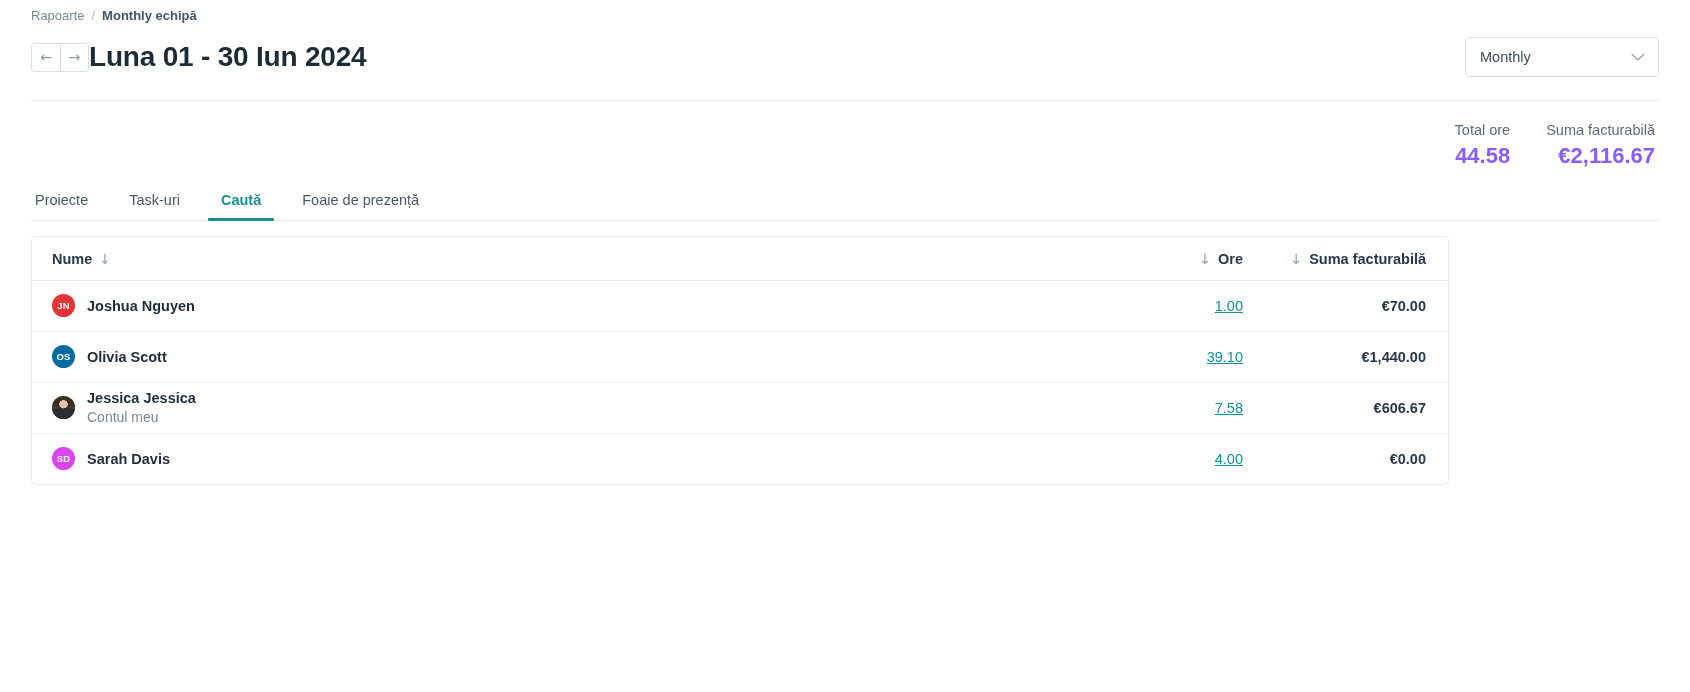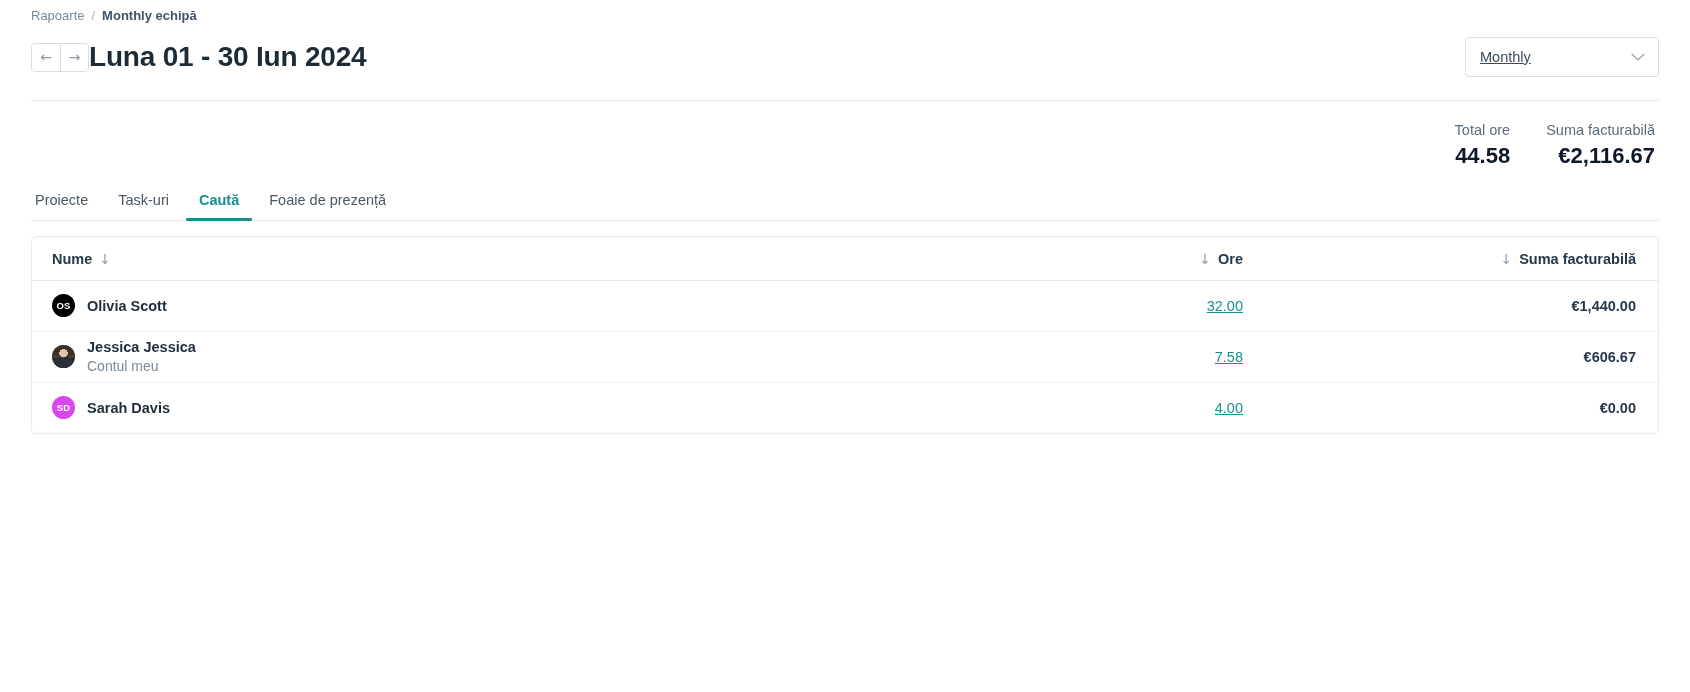--- a/index.html
+++ b/index.html
@@ -68,21 +68,20 @@
     position: relative;
     width: 194px; height: 40px;
     border: 1px solid #d9e0e5;
     border-radius: 4px;
     background: #fff;
     display: flex; align-items: center;
     padding: 0 14px;
     font-size: 14.5px;
     color: #3d4b59;
     cursor: pointer;
-    text-decoration: underline;
   }
   .period-select .chev {
     position: absolute; right: 13px; top: 50%;
     transform: translateY(-50%);
     color: #9aa7b2;
     line-height: 1;
   }
 
   
   .hr {
@@ -101,30 +100,30 @@
   }
   .total-block { text-align: right; }
   .total-label {
     font-size: 14.5px;
     color: #5d6c7b;
     line-height: 1.45;
   }
   .total-value {
     font-size: 22px;
     font-weight: 700;
-    color: #0f172a;
+    color: #8b5cf6;
     line-height: 1.3;
     margin-top: 1px;
   }
 
   
   .tabs {
     display: flex;
     align-items: flex-end;
-    gap: 4px;
+    gap: 15px;
     margin-top: 16px;
     border-bottom: 1px solid #e7ebee;
     width: 1628px;
     height: 34px;
   }
   .tab {
     font-size: 14.5px;
     color: #4a5866;
     padding: 0 13px 12px 13px;
     cursor: pointer;
@@ -161,21 +160,21 @@
     color: #3d4b59;
     background: transparent;
     width: 100%;
     padding: 0;
   }
   .search-input::placeholder { color: #9aa7b2; }
 
   
   .table-card {
     margin-top: 15px;
-    width: 1628px;
+    width: 1418px;
     border: 1px solid #e7ebee;
     border-radius: 5px;
     background: #fff;
     overflow: hidden;
   }
   table { width: 100%; border-collapse: collapse; }
   thead th {
     font-size: 14.5px;
     font-weight: 700;
     color: #27384a;
@@ -319,34 +318,50 @@
           <th class="col-amt">
             <span class="th-inner">
               <span class="sort-arrow">↓</span>
               <span>Suma facturabilă</span>
             </span>
           </th>
         </tr>
       </thead>
       <tbody>
 
-
         <tr>
           <td>
             <div class="name-cell">
-              <div class="avatar" style="background: #000000;">
+              <div class="avatar" style="background: rgb(228, 53, 53);">
+                <span>JN</span>
+              </div>
+              <div class="name-text">
+                <span class="person-name">Joshua Nguyen</span>
+              </div>
+            </div>
+          </td>
+          <td class="hours-cell">
+            <span class="hours-link">1.00</span>
+          </td>
+          <td class="amt-cell">€70.00</td>
+        </tr>
+
+        <tr>
+          <td>
+            <div class="name-cell">
+              <div class="avatar" style="background: #0369a1;">
                 <span>OS</span>
               </div>
               <div class="name-text">
                 <span class="person-name">Olivia Scott</span>
               </div>
             </div>
           </td>
           <td class="hours-cell">
-            <span class="hours-link">32.00</span>
+            <span class="hours-link">39.10</span>
           </td>
           <td class="amt-cell">€1,440.00</td>
         </tr>
 
         <tr>
           <td>
             <div class="name-cell">
               <div class="avatar photo" style="background: rgb(200, 181, 168);">
                 <span class="hair"></span>
               </div>

